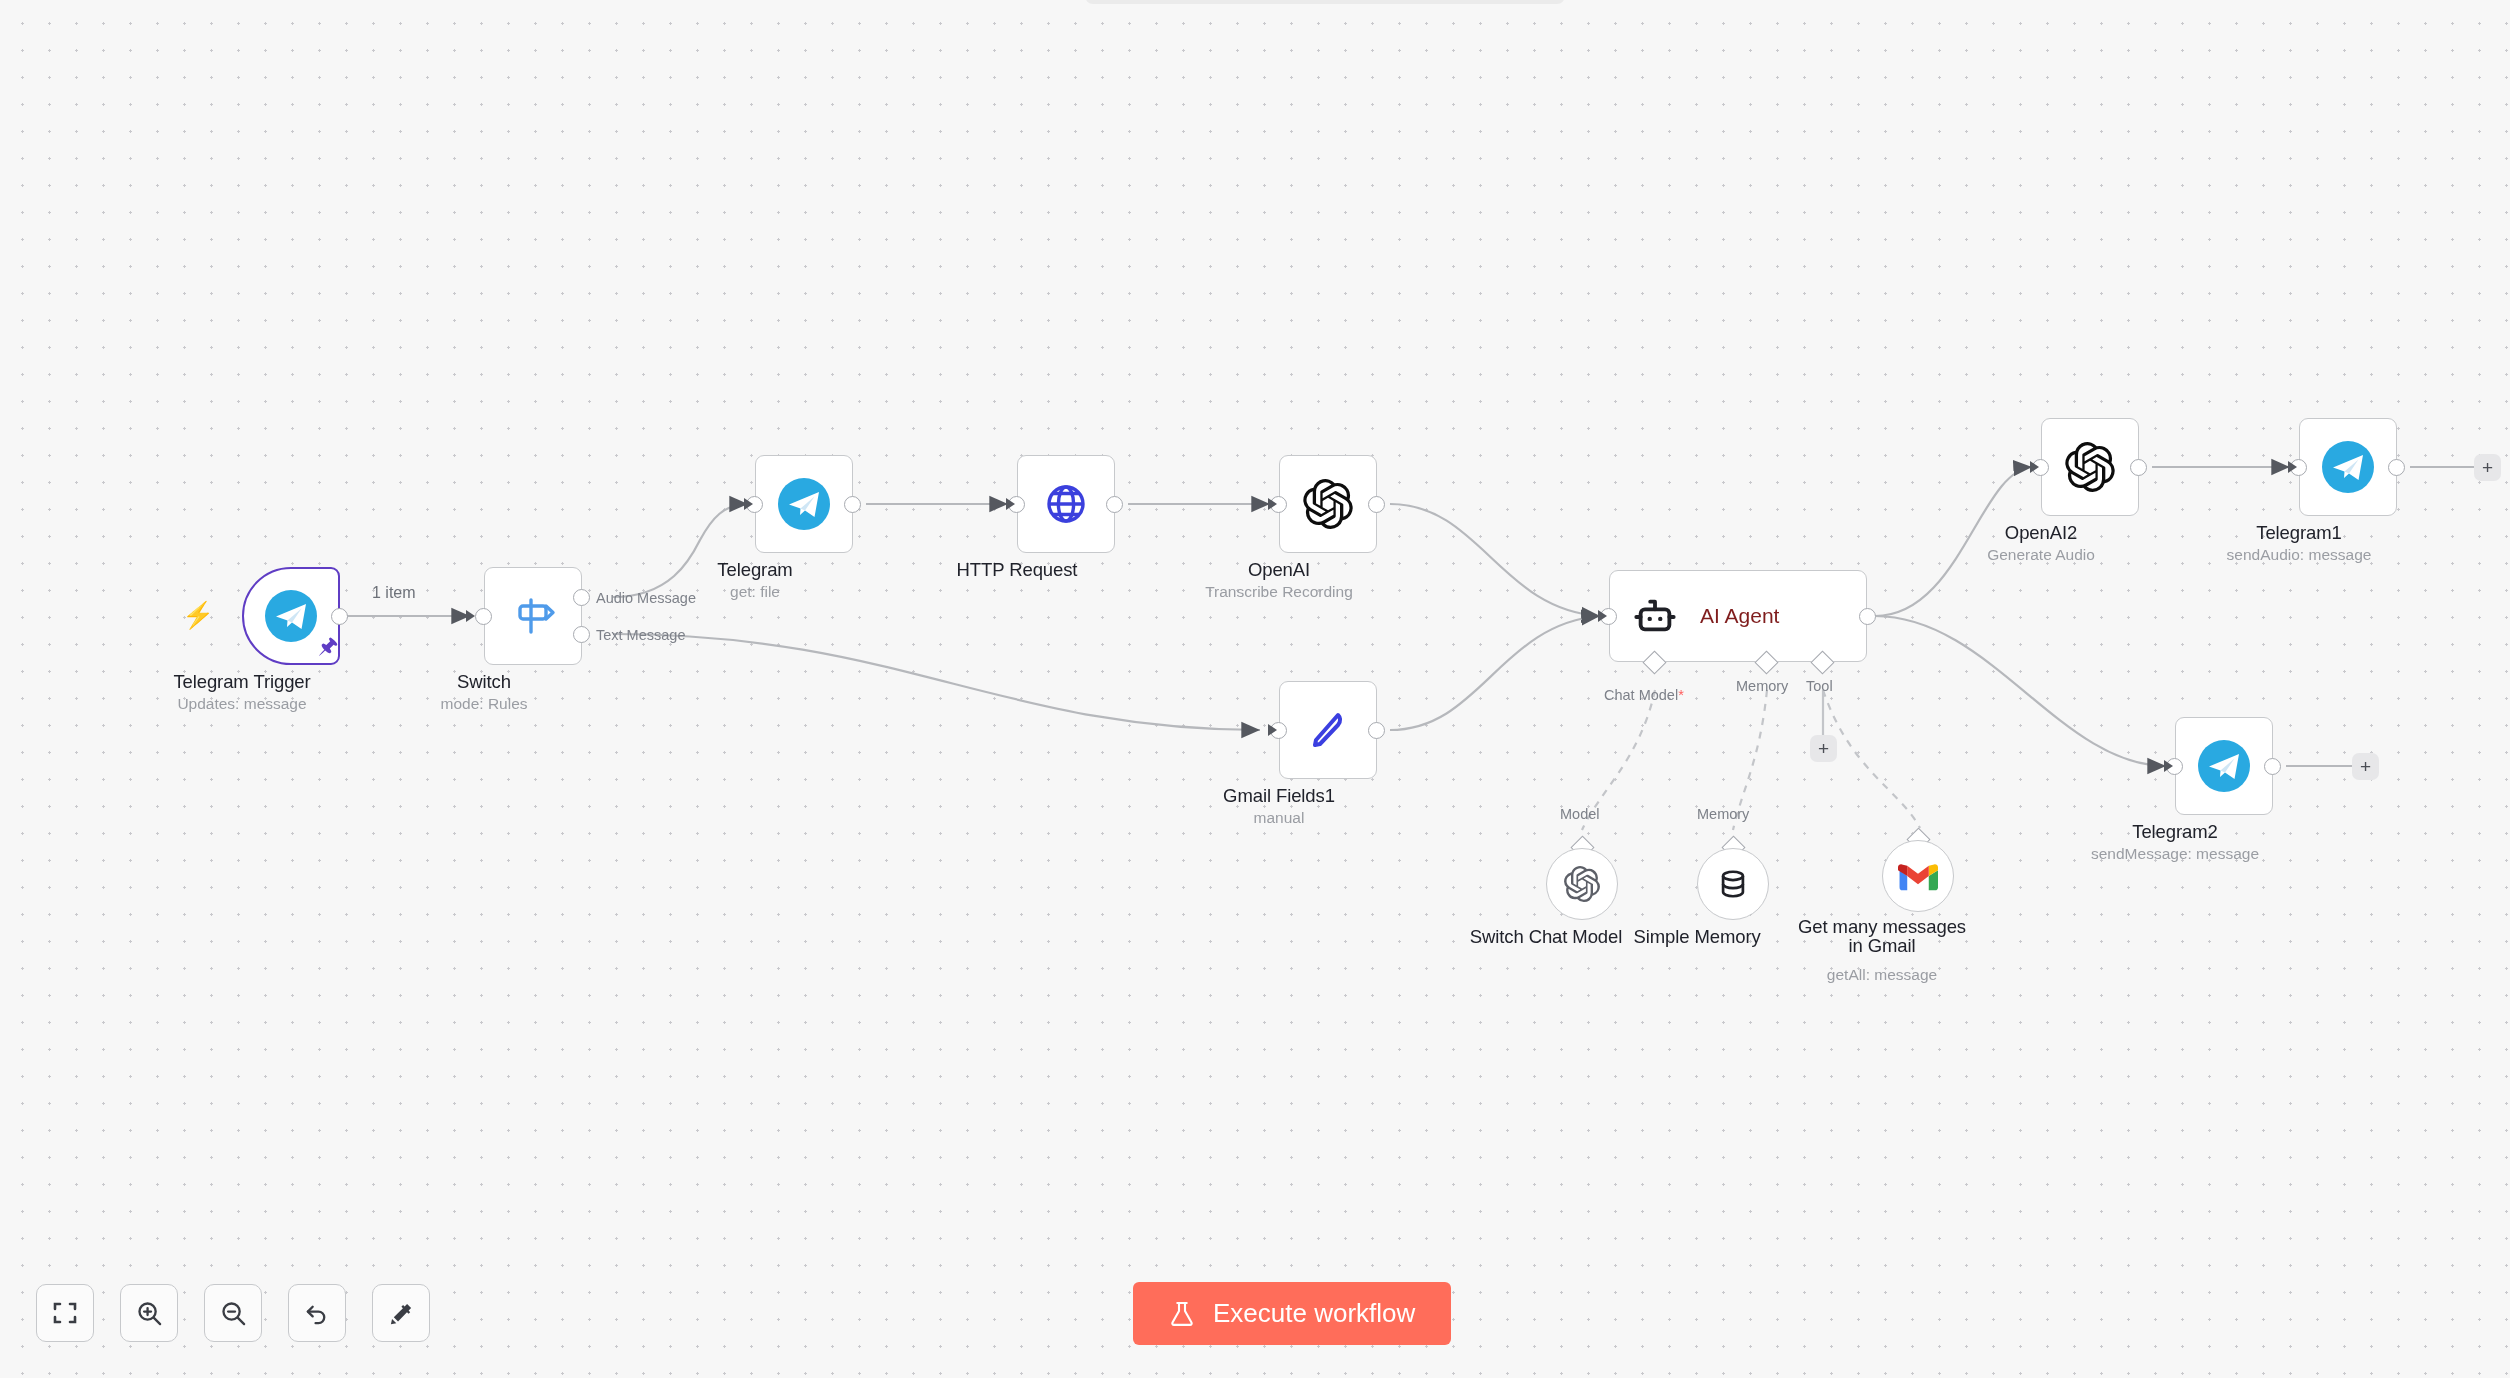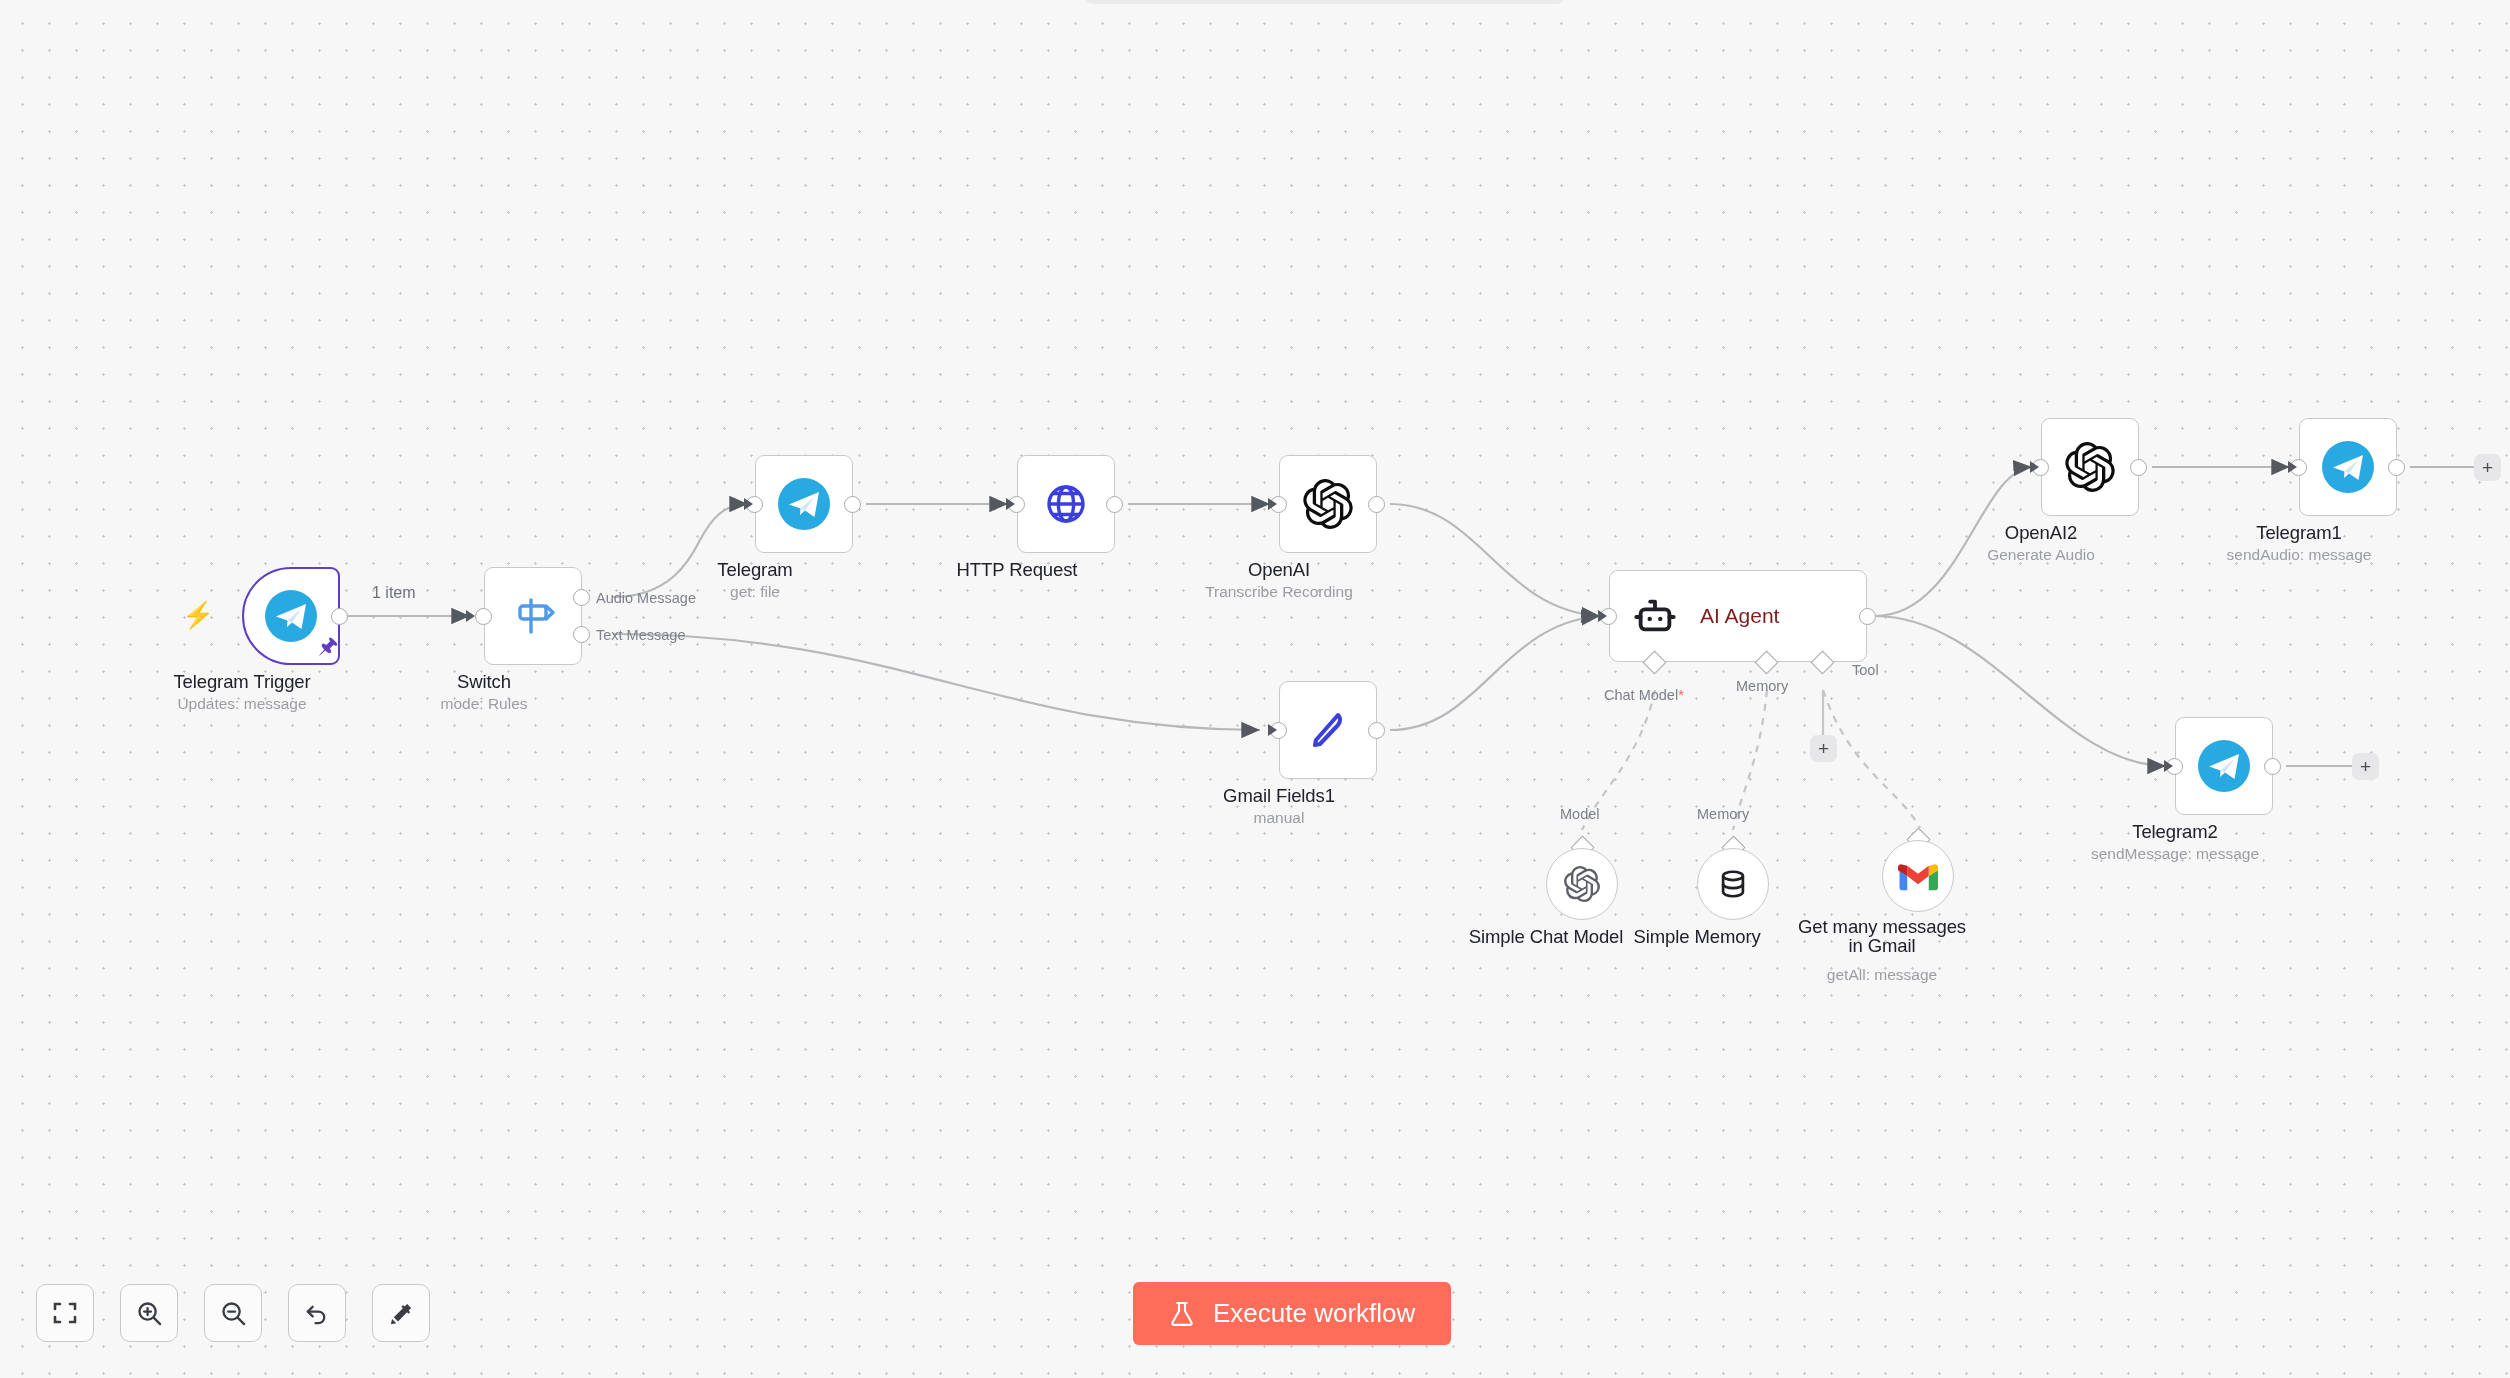--- a/index.html
+++ b/index.html
@@ -267,34 +267,34 @@
       <span class="agent-label">AI Agent</span>
     </div>
     <div class="port" style="left:-9px; top:38px;"></div>
     <div class="port" style="left:250px; top:38px;"></div>
 
     <div class="diamond" style="left:37px; top:84px;"></div>
     <div class="diamond" style="left:149px; top:84px;"></div>
     <div class="diamond" style="left:205px; top:84px;"></div>
     <span class="endpoint-label" style="left:-5px; top:117px;"><span>Chat Model</span><span class="req-star">*</span></span>
     <span class="endpoint-label" style="left:127px; top:108px;">Memory</span>
-    <span class="endpoint-label" style="left:197px; top:92px;margin-left:46px;">Tool</span>
+    <span class="endpoint-label" style="left:197px; top:108px;">Tool</span>
   </div>
   <div class="arrow-in" style="left:1598px; top:610px;"></div>
   <div class="plus-btn" style="left:1810px; top:735px;">+</div>
 
   <span class="endpoint-label" style="position:absolute; left:1560px; top:806px;">Model</span>
   <div class="node node-circle" style="left:1546px; top:848px;">
     <div class="diamond" style="left:27.5px; top:-9px;"></div>
     <div class="node-box">
       <svg width="36" height="36" viewBox="0 0 24 24" fill="#5d6068">
         <path d="M22.28 9.82a5.98 5.98 0 0 0-.52-4.91 6.05 6.05 0 0 0-6.51-2.9A6.07 6.07 0 0 0 4.98 4.18a5.98 5.98 0 0 0-4 2.9 6.05 6.05 0 0 0 .75 7.1 5.98 5.98 0 0 0 .51 4.91 6.05 6.05 0 0 0 6.52 2.9A5.98 5.98 0 0 0 13.26 24a6.05 6.05 0 0 0 5.77-4.19 5.98 5.98 0 0 0 4-2.9 6.05 6.05 0 0 0-.75-7.09zM13.26 22.43a4.48 4.48 0 0 1-2.88-1.04l.14-.08 4.78-2.76a.79.79 0 0 0 .4-.68v-6.74l2.02 1.17a.07.07 0 0 1 .04.05v5.58a4.5 4.5 0 0 1-4.5 4.5zM3.6 18.3a4.47 4.47 0 0 1-.54-3.01l.14.09 4.78 2.76c.25.14.55.14.8 0l5.83-3.37v2.33a.08.08 0 0 1-.03.06L9.74 19.95a4.5 4.5 0 0 1-6.15-1.65zM2.34 7.9a4.48 4.48 0 0 1 2.34-1.97V11.6a.77.77 0 0 0 .39.68l5.8 3.35-2.02 1.17a.08.08 0 0 1-.07 0l-4.83-2.79a4.5 4.5 0 0 1-1.65-6.14zm16.6 3.86l-5.83-3.4L15.13 7.2a.08.08 0 0 1 .07 0l4.83 2.79a4.49 4.49 0 0 1-.68 8.1v-5.68a.79.79 0 0 0-.4-.67zm2.01-3.02l-.14-.09-4.77-2.78a.78.78 0 0 0-.79 0L9.42 9.24V6.91a.07.07 0 0 1 .03-.06l4.83-2.79a4.49 4.49 0 0 1 6.67 4.65zM8.32 12.87L6.3 11.7a.08.08 0 0 1-.04-.06V6.07a4.49 4.49 0 0 1 7.37-3.45l-.14.08L8.71 5.46a.79.79 0 0 0-.4.68zm1.1-2.37L12.02 9l2.6 1.5v3l-2.6 1.5-2.6-1.5z"></path>
       </svg>
     </div>
-    <div class="node-title">Simple Chat Model</div>
+    <div class="node-title">Switch Chat Model</div>
   </div>
 
   <span class="endpoint-label" style="position:absolute; left:1697px; top:806px;">Memory</span>
   <div class="node node-circle" style="left:1697px; top:848px;">
     <div class="diamond" style="left:27.5px; top:-9px;"></div>
     <div class="node-box">
       <svg width="36" height="36" viewBox="0 0 40 40" fill="none" stroke="#1f2026" stroke-width="3">
         <ellipse cx="20" cy="11" rx="11" ry="4.6"></ellipse>
         <path d="M9 11 v18 c0 2.5 4.9 4.6 11 4.6 s11 -2.1 11 -4.6 V11"></path>
         <path d="M9 20 c0 2.5 4.9 4.6 11 4.6 s11 -2.1 11 -4.6"></path>

